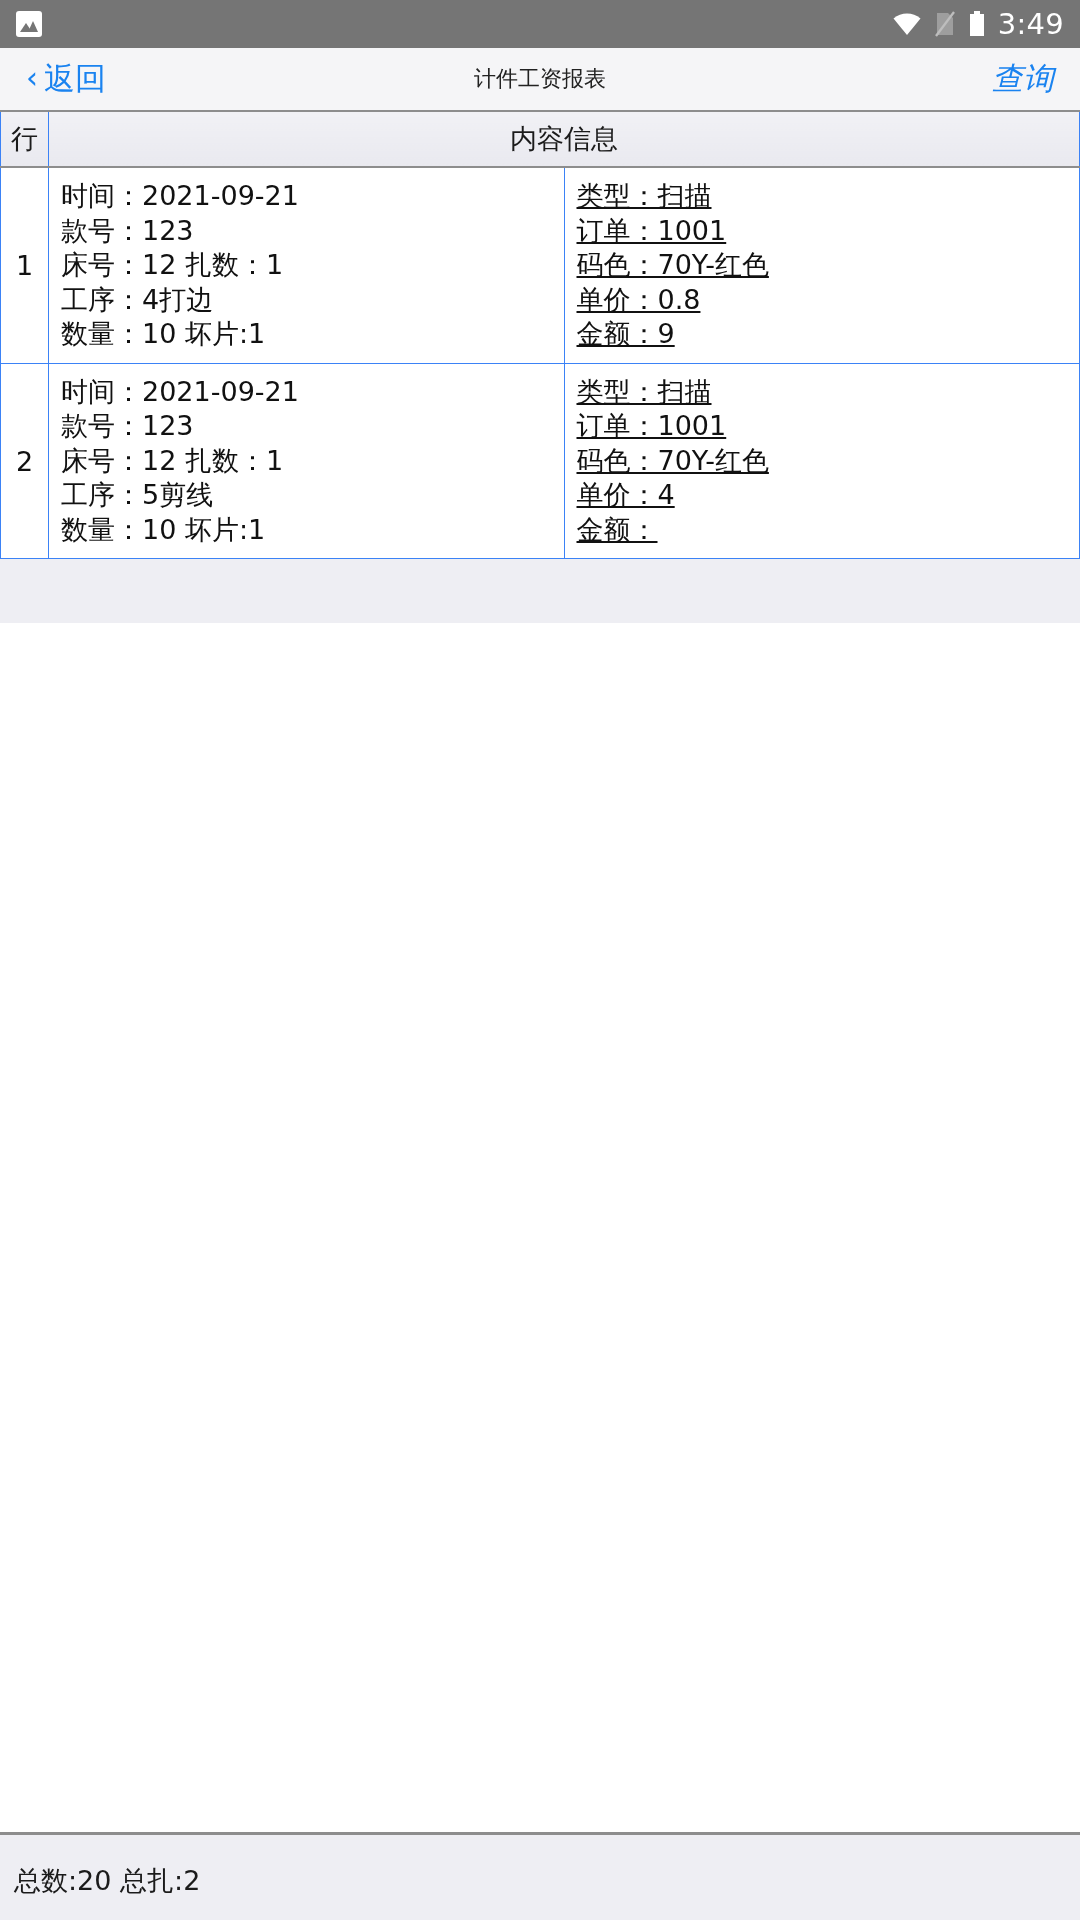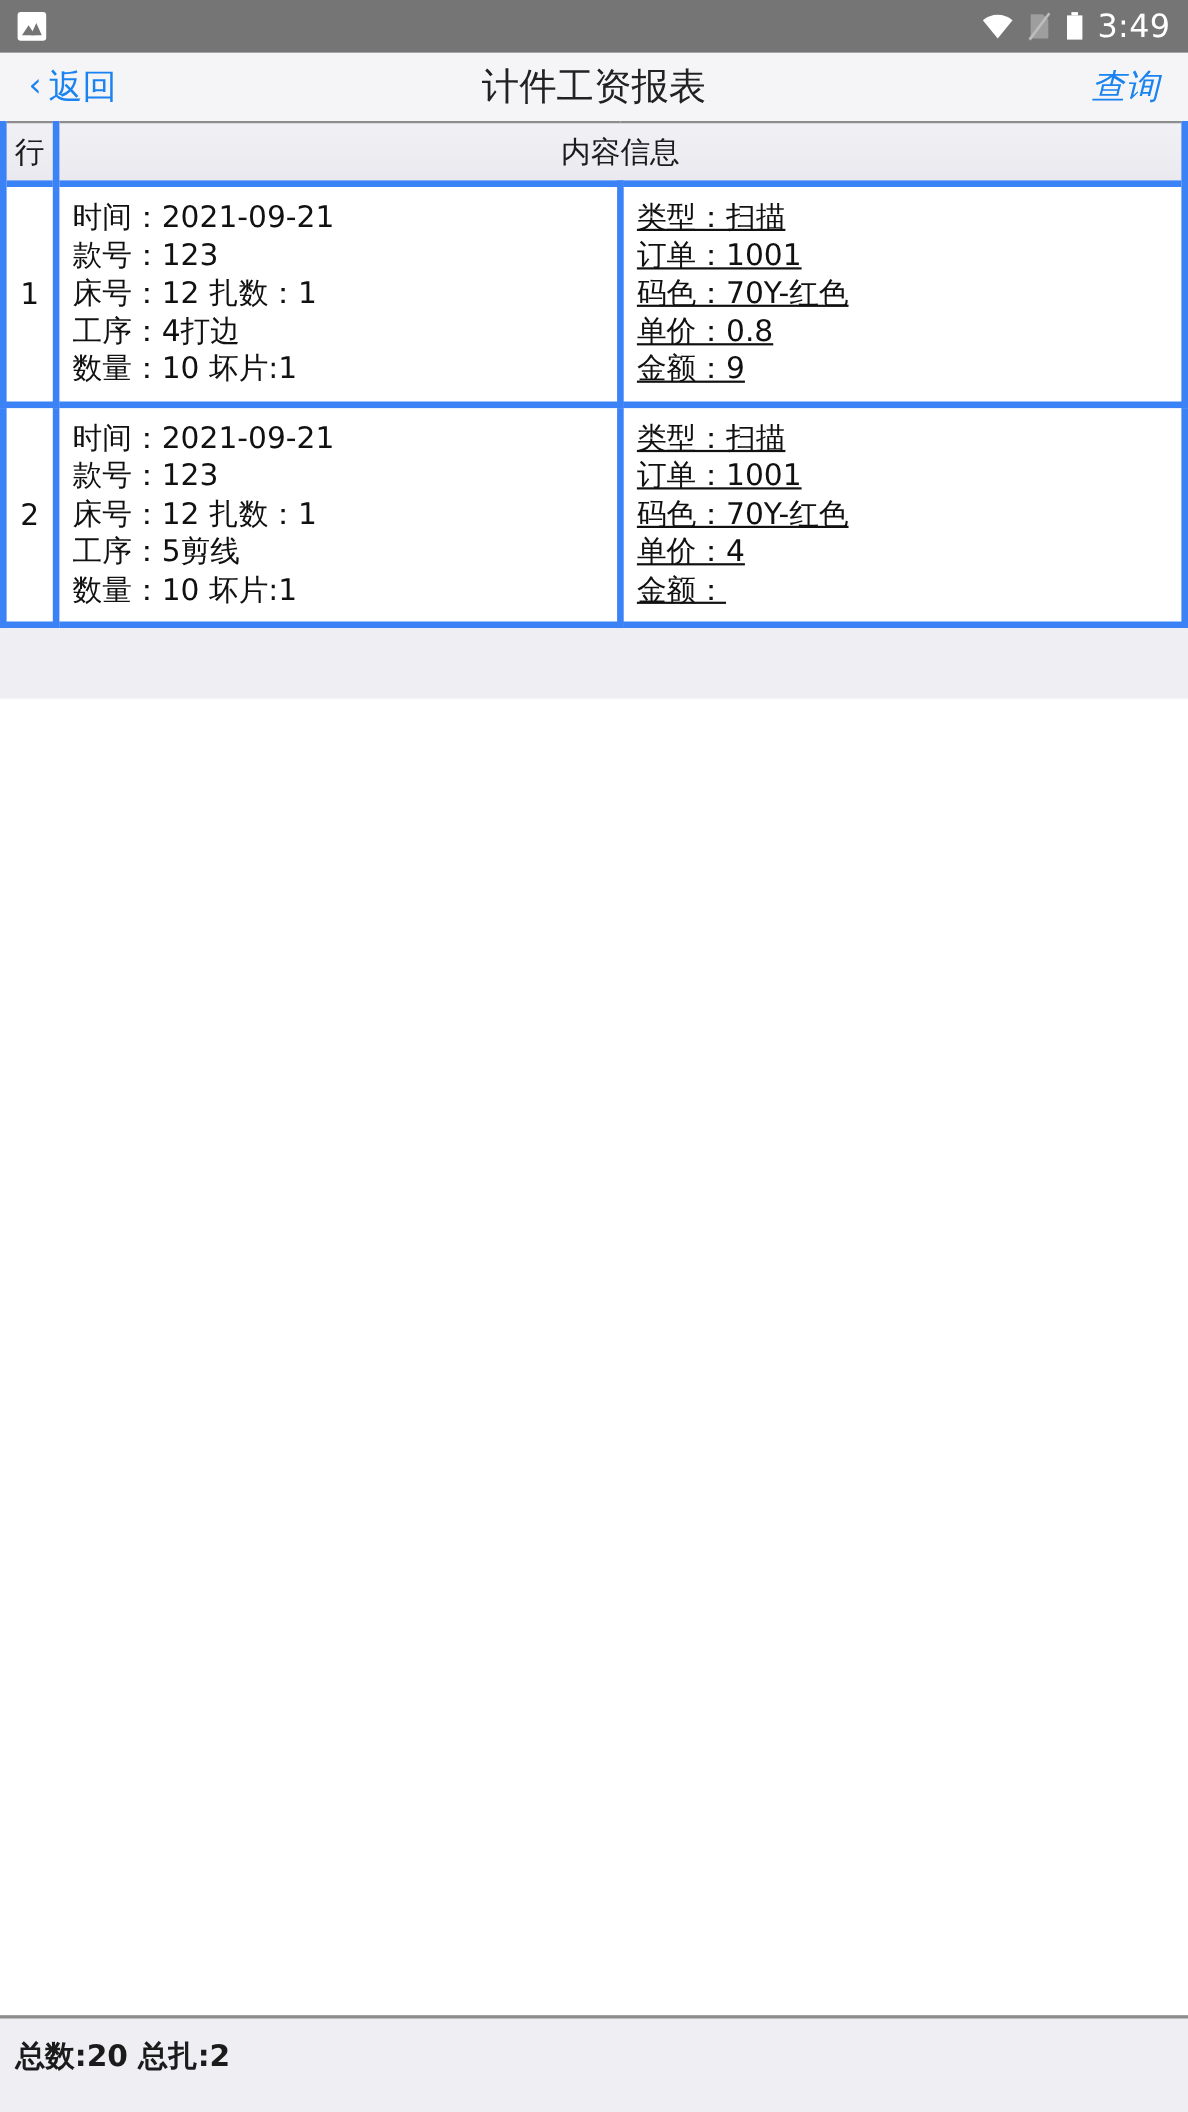--- a/index.html
+++ b/index.html
@@ -53,37 +53,37 @@
   }
   .nav-back{
     display:flex; align-items:center; gap:6px;
     color:#1a83f0; font-size:31px;
     padding-left:26px; cursor:pointer;
     white-space:nowrap;
   }
   .nav-back .chev{ font-size:30px; line-height:1; transform:translateY(-1px); }
   .nav-title{
     position:absolute; left:0; right:0; text-align:center;
-    font-size:34px; color:#222; pointer-events:none;
+    font-size:22px; color:#222; pointer-events:none;
   }
   .nav-action{
     margin-left:auto; color:#1a83f0; font-size:31px;
     padding-right:26px; cursor:pointer; white-space:nowrap;
     position:relative; z-index:2;font-style:italic;
   }
 
   
   .table-wrap{ width:1080px; background:#ffffff; }
   table.report{
     width:1080px;
     border-collapse:collapse;
     table-layout:fixed;
   }
   table.report th, table.report td{
-    border:6px solid #3b82f6;
+    border:1px solid #3b82f6;
     vertical-align:middle;
   }
   table.report thead th{
     background:linear-gradient(#f1f1f5,#e9e9ef);
     height:56px;
     font-weight:normal;
     font-size:27px;
     color:#1b1b1b;
     border-top:2px solid #8d8d8d;
     border-bottom:2px solid #8d8d8d;
@@ -109,23 +109,22 @@
   
   .footer{
     position:absolute; left:0; bottom:0;
     width:1080px; height:88px;
     background:#eeeef3;
     border-top:3px solid #8d8d8d;
     display:flex; align-items:flex-start;
   }
   .footer-item{
     font-size:27px; color:#1b1b1b;
-    padding-top:16px;
+    padding-top:28px;
     white-space:nowrap;
-    font-weight:bold;
   }
   .footer-left{ padding-left:14px; }
   .footer-mid{ padding-left:243px; }
 </style>
 </head>
 <body>
 
 <div class="statusbar">
   <div class="sb-left">
     <span class="photo-icon"></span>

